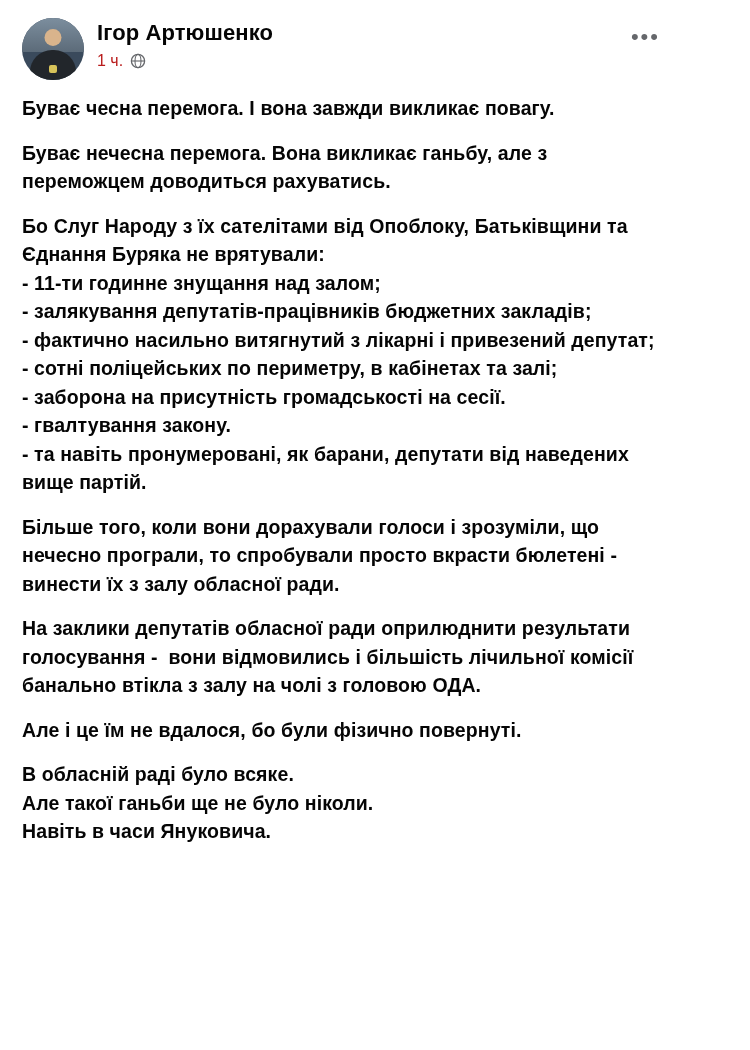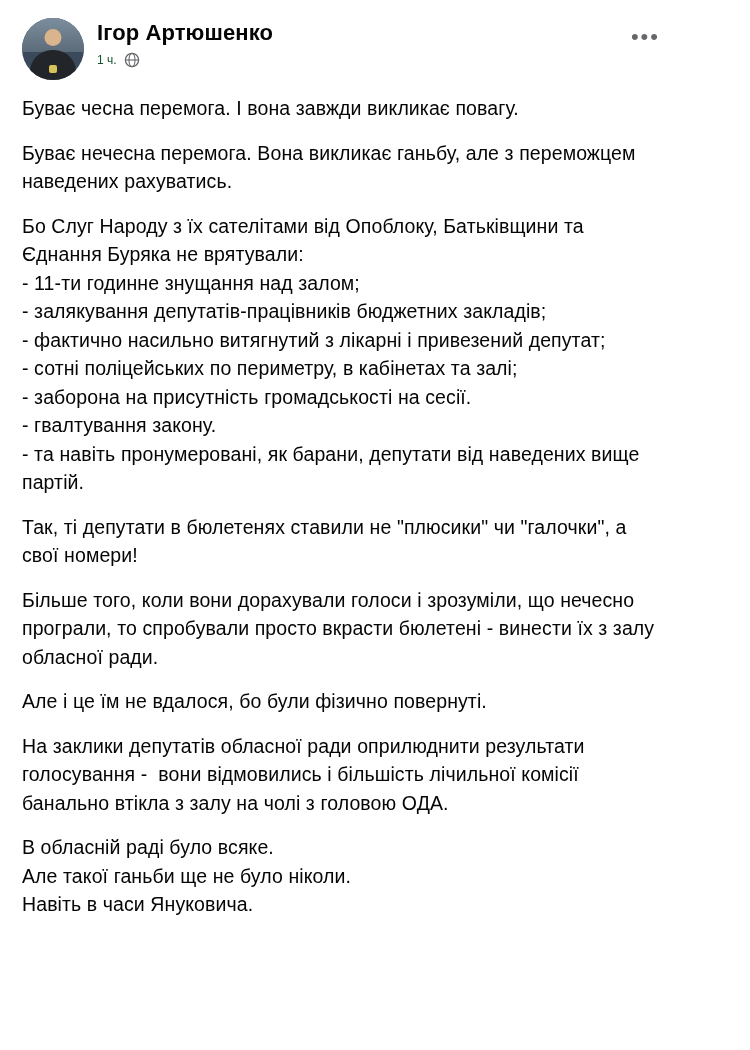--- a/index.html
+++ b/index.html
@@ -89,22 +89,22 @@
     letter-spacing: 0.1px;
   }
   .meta {
     display: flex;
     align-items: center;
     margin-top: 6px;
     color: #65676b;
     font-size: 16px;
   }
   .meta .time {
-    color: #14532d;
-    font-size: 12px;
+    color: #b91c1c;
+    font-size: 16px;
   }
   .globe-icon {
     margin-left: 7px;
     display: inline-flex;
     align-items: center;
   }
   .menu-dots {
     position: absolute;
     right: 6px;
     top: 10px;
@@ -112,20 +112,21 @@
     font-size: 22px;
     letter-spacing: 2px;
     line-height: 18px;
     cursor: pointer;
   }
   .post-body {
     font-size: 19.5px;
     line-height: 28.5px;
     color: #050505;
     letter-spacing: 0.1px;
+    font-weight: bold;
   }
   .para {
     margin: 0 0 16px 0;
     white-space: pre-wrap;
   }
   .para:last-child {
     margin-bottom: 4px;
   }
 </style>
 </head>
@@ -151,32 +152,31 @@
             <line x1="1.6" y1="8" x2="14.4" y2="8" stroke="#65676b" stroke-width="1.1"></line>
           </svg>
         </span>
       </div>
     </div>
     <div class="menu-dots">•••</div>
   </div>
 
   <div class="post-body">
     <p class="para">Буває чесна перемога. І вона завжди викликає повагу.</p>
-    <p class="para">Буває нечесна перемога. Вона викликає ганьбу, але з переможцем наведених рахуватись.</p>
+    <p class="para">Буває нечесна перемога. Вона викликає ганьбу, але з переможцем доводиться рахуватись.</p>
     <p class="para">Бо Слуг Народу з їх сателітами від Опоблоку, Батьківщини та Єднання Буряка не врятували:
 - 11-ти годинне знущання над залом;
 - залякування депутатів-працівників бюджетних закладів;
 - фактично насильно витягнутий з лікарні і привезений депутат;
 - сотні поліцейських по периметру, в кабінетах та залі;
 - заборона на присутність громадськості на сесії.
 - гвалтування закону.
 - та навіть пронумеровані, як барани, депутати від наведених вище партій.</p>
-    <p class="para">Так, ті депутати в бюлетенях ставили не "плюсики" чи "галочки", а свої номери!</p>
     <p class="para">Більше того, коли вони дорахували голоси і зрозуміли, що нечесно програли, то спробували просто вкрасти бюлетені - винести їх з залу обласної ради.</p>
+    <p class="para">На заклики депутатів обласної ради оприлюднити результати голосування -  вони відмовились і більшість лічильної комісії банально втікла з залу на чолі з головою ОДА.</p>
     <p class="para">Але і це їм не вдалося, бо були фізично повернуті.</p>
-    <p class="para">На заклики депутатів обласної ради оприлюднити результати голосування -  вони відмовились і більшість лічильної комісії банально втікла з залу на чолі з головою ОДА.</p>
     <p class="para">В обласній раді було всяке.
 Але такої ганьби ще не було ніколи.
 Навіть в часи Януковича.</p>
 
   </div>
 
 </div>
 
 </body></html>

